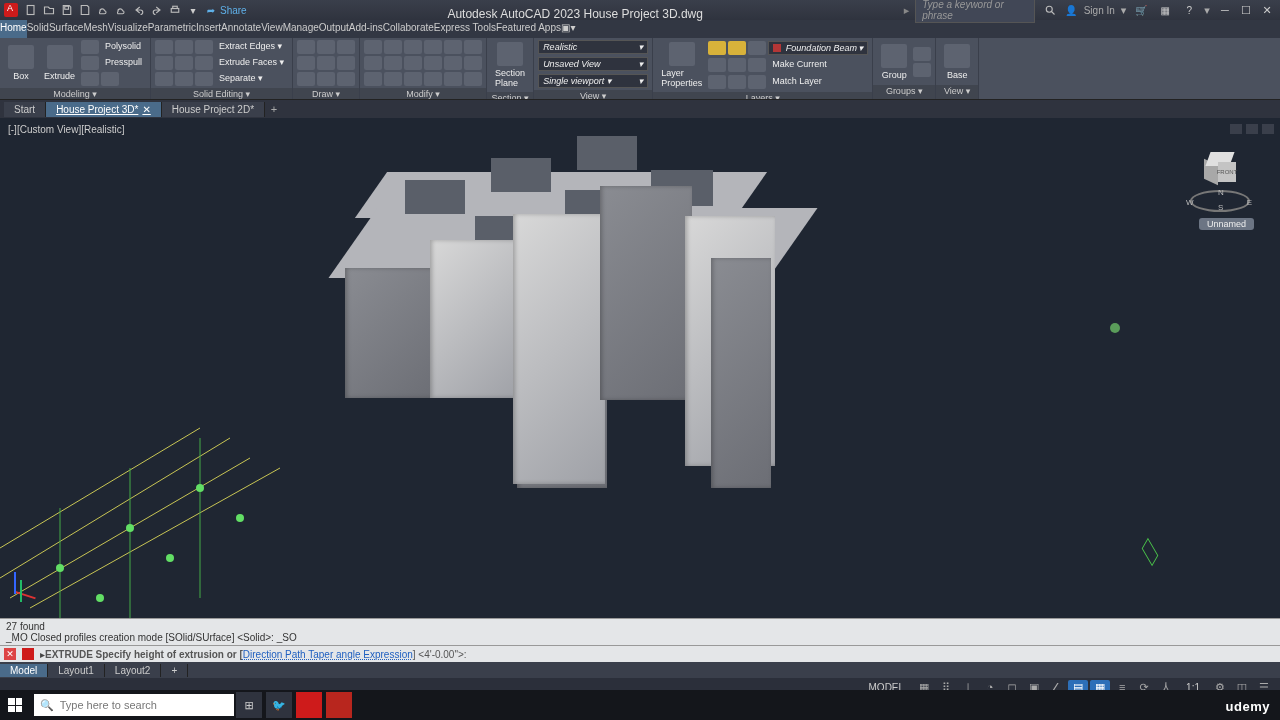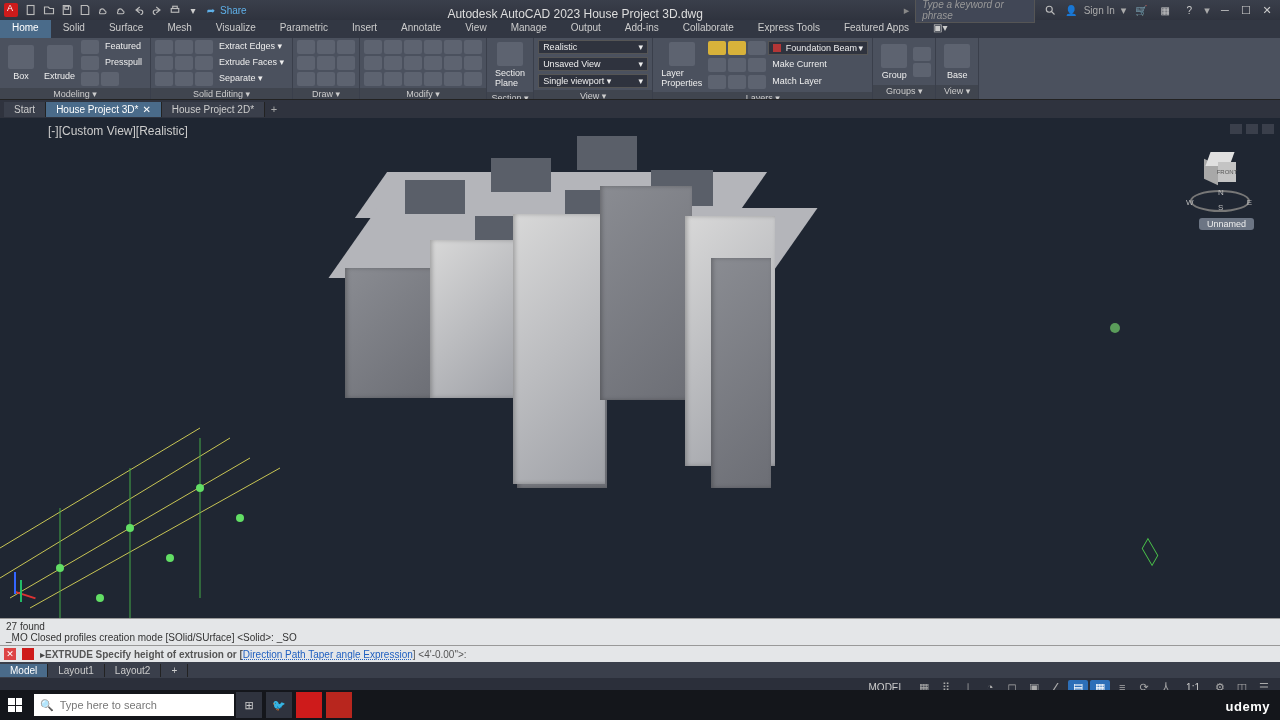--- a/index.html
+++ b/index.html
@@ -11,48 +11,48 @@
 .title-bar .logo::after { content:"A"; color:#fff; font-size:9px; position:absolute; left:3px; top:0; }
 .qat-icon { width: 14px; height: 14px; margin: 0 2px; display: inline-flex; align-items: center; justify-content: center; color: #ccc; font-size: 10px; }
 .qat-icon svg { width: 12px; height: 12px; stroke: #bbb; fill: none; stroke-width: 1.5; }
 .title-center { flex: 1; text-align: center; font-size: 12px; color: #ddd; margin-top: 8px; }
 .title-right { display: flex; align-items: center; gap: 6px; }
 .search-box { background: #414756; border: 1px solid #555; padding: 1px 6px; width: 120px; font-size: 10px; color: #999; font-style: italic; }
 .win-btns span { display:inline-block; width:18px; text-align:center; color:#ccc; cursor:pointer; }
 
 
 .menu-tabs { height: 18px; background: #323743; display: flex; }
-.menu-tab { padding: 2px 12px; font-size: 10px; color: #ccc; cursor: pointer; }
+.menu-tab { padding: 2px 0; font-size: 10px; color: #ccc; cursor: pointer; }
 .menu-tab.active { background: #4a6b8a; color: #fff; }
 
 
 .ribbon { height: 62px; background: #4b515e; display: flex; border-bottom: 1px solid #222; overflow: hidden; }
 .panel { display: flex; flex-direction: column; border-right: 1px solid #3a3f4b; }
 .panel-body { flex: 1; display: flex; align-items: center; padding: 2px 4px; gap: 2px; }
 .panel-title { height: 14px; font-size: 9px; text-align: center; background: #40454f; color: #ccc; padding: 1px 4px; white-space: nowrap; }
 .big-btn { display: flex; flex-direction: column; align-items: center; justify-content: center; padding: 2px 4px; cursor: pointer; }
 .big-btn .icon { width: 26px; height: 24px; background: #5d6370; border-radius: 2px; }
 .big-btn .lbl { font-size: 9px; margin-top: 2px; color: #eee; }
 .mini-row { display: flex; gap: 2px; }
 .mini-col { display:flex; flex-direction:column; gap:2px; }
 .mini-btn { width: 18px; height: 14px; background: #5d6370; border-radius: 2px; cursor: pointer; display:flex; align-items:center; justify-content:center; }
 .txt-btn { font-size: 9px; padding: 1px 4px; color: #eee; cursor: pointer; white-space:nowrap; }
-.dd-field { background:#2f333e; border:1px solid #555; font-size:9px; color:#eee; padding:1px 4px; width:110px; display:flex; justify-content:space-between; align-items:center; }
+.dd-field { background:#2f333e; border:1px solid #555; font-size:9px; color:#eee; padding:1px 4px; width:110px; display:flex; justify-content:space-between; align-items:center;font-style:italic; }
 .yellow { background:#d8b23a !important; }
 .smooth-ball { width:28px; height:28px; border-radius:50%; background: radial-gradient(circle at 30% 30%, #f5e6a0, #c9a833); }
 
 
 .file-tabs { height: 18px; background: #2f333e; display: flex; align-items: center; padding-left: 4px; gap: 0; }
 .file-tab { padding: 2px 10px; font-size: 10px; background: #3a3f4b; color: #ccc; cursor: pointer; border-right:1px solid #222; display:flex; align-items:center; gap:4px; }
-.file-tab.active { background: #4a6b8a; color: #fff; }
+.file-tab.active { background: #4a6b8a; color: #fff; text-decoration: underline; }
 .add-tab { width:18px; text-align:center; color:#aaa; cursor:pointer; }
 
 
 .canvas-wrap { position: relative; height: 500px; background: #1f2632; overflow: hidden; }
-.vp-label { position:absolute; top:6px; left:8px; font-size:12px; color:#ccc;margin-left:40px; }
+.vp-label { position:absolute; top:6px; left:8px; font-size:10px; color:#ccc; }
 .vp-ctl { position:absolute; top:6px; right:6px; display:flex; gap:4px; }
 .vp-ctl span { width:12px; height:10px; background:#3a3f4b; cursor:pointer; display:inline-block; }
 .navcube { position:absolute; top:30px; right:30px; width:60px; height:70px; }
 .navcube .ring { position:absolute; bottom:6px; left:0; width:60px; height:22px; border:2px solid #777; border-radius:50%; }
 .navcube .ring span { position:absolute; font-size:8px; color:#bbb; }
 .navcube .ring .n { top:-4px; left:26px; }
 .navcube .ring .s { bottom:-2px; left:26px; }
 .navcube .ring .e { right:-4px; top:6px; }
 .navcube .ring .w { left:-6px; top:6px; }
 .navcube .cube { position:absolute; top:4px; left:14px; width:32px; height:36px; }
@@ -237,21 +237,21 @@
           <div class="icon"></div>
           <div class="lbl">Box</div>
         </div>
       <div class="big-btn">
           <div class="icon"></div>
           <div class="lbl">Extrude</div>
         </div>
       <div class="mini-col">
         <div class="mini-row">
             <div class="mini-btn"></div>
-            <span class="txt-btn">Featured</span>
+            <span class="txt-btn">Polysolid</span>
           </div>
         <div class="mini-row">
             <div class="mini-btn"></div>
             <span class="txt-btn">Presspull</span>
           </div>
         <div class="mini-row">
             <div class="mini-btn"></div>
             <div class="mini-btn"></div>
           </div>
       </div>

